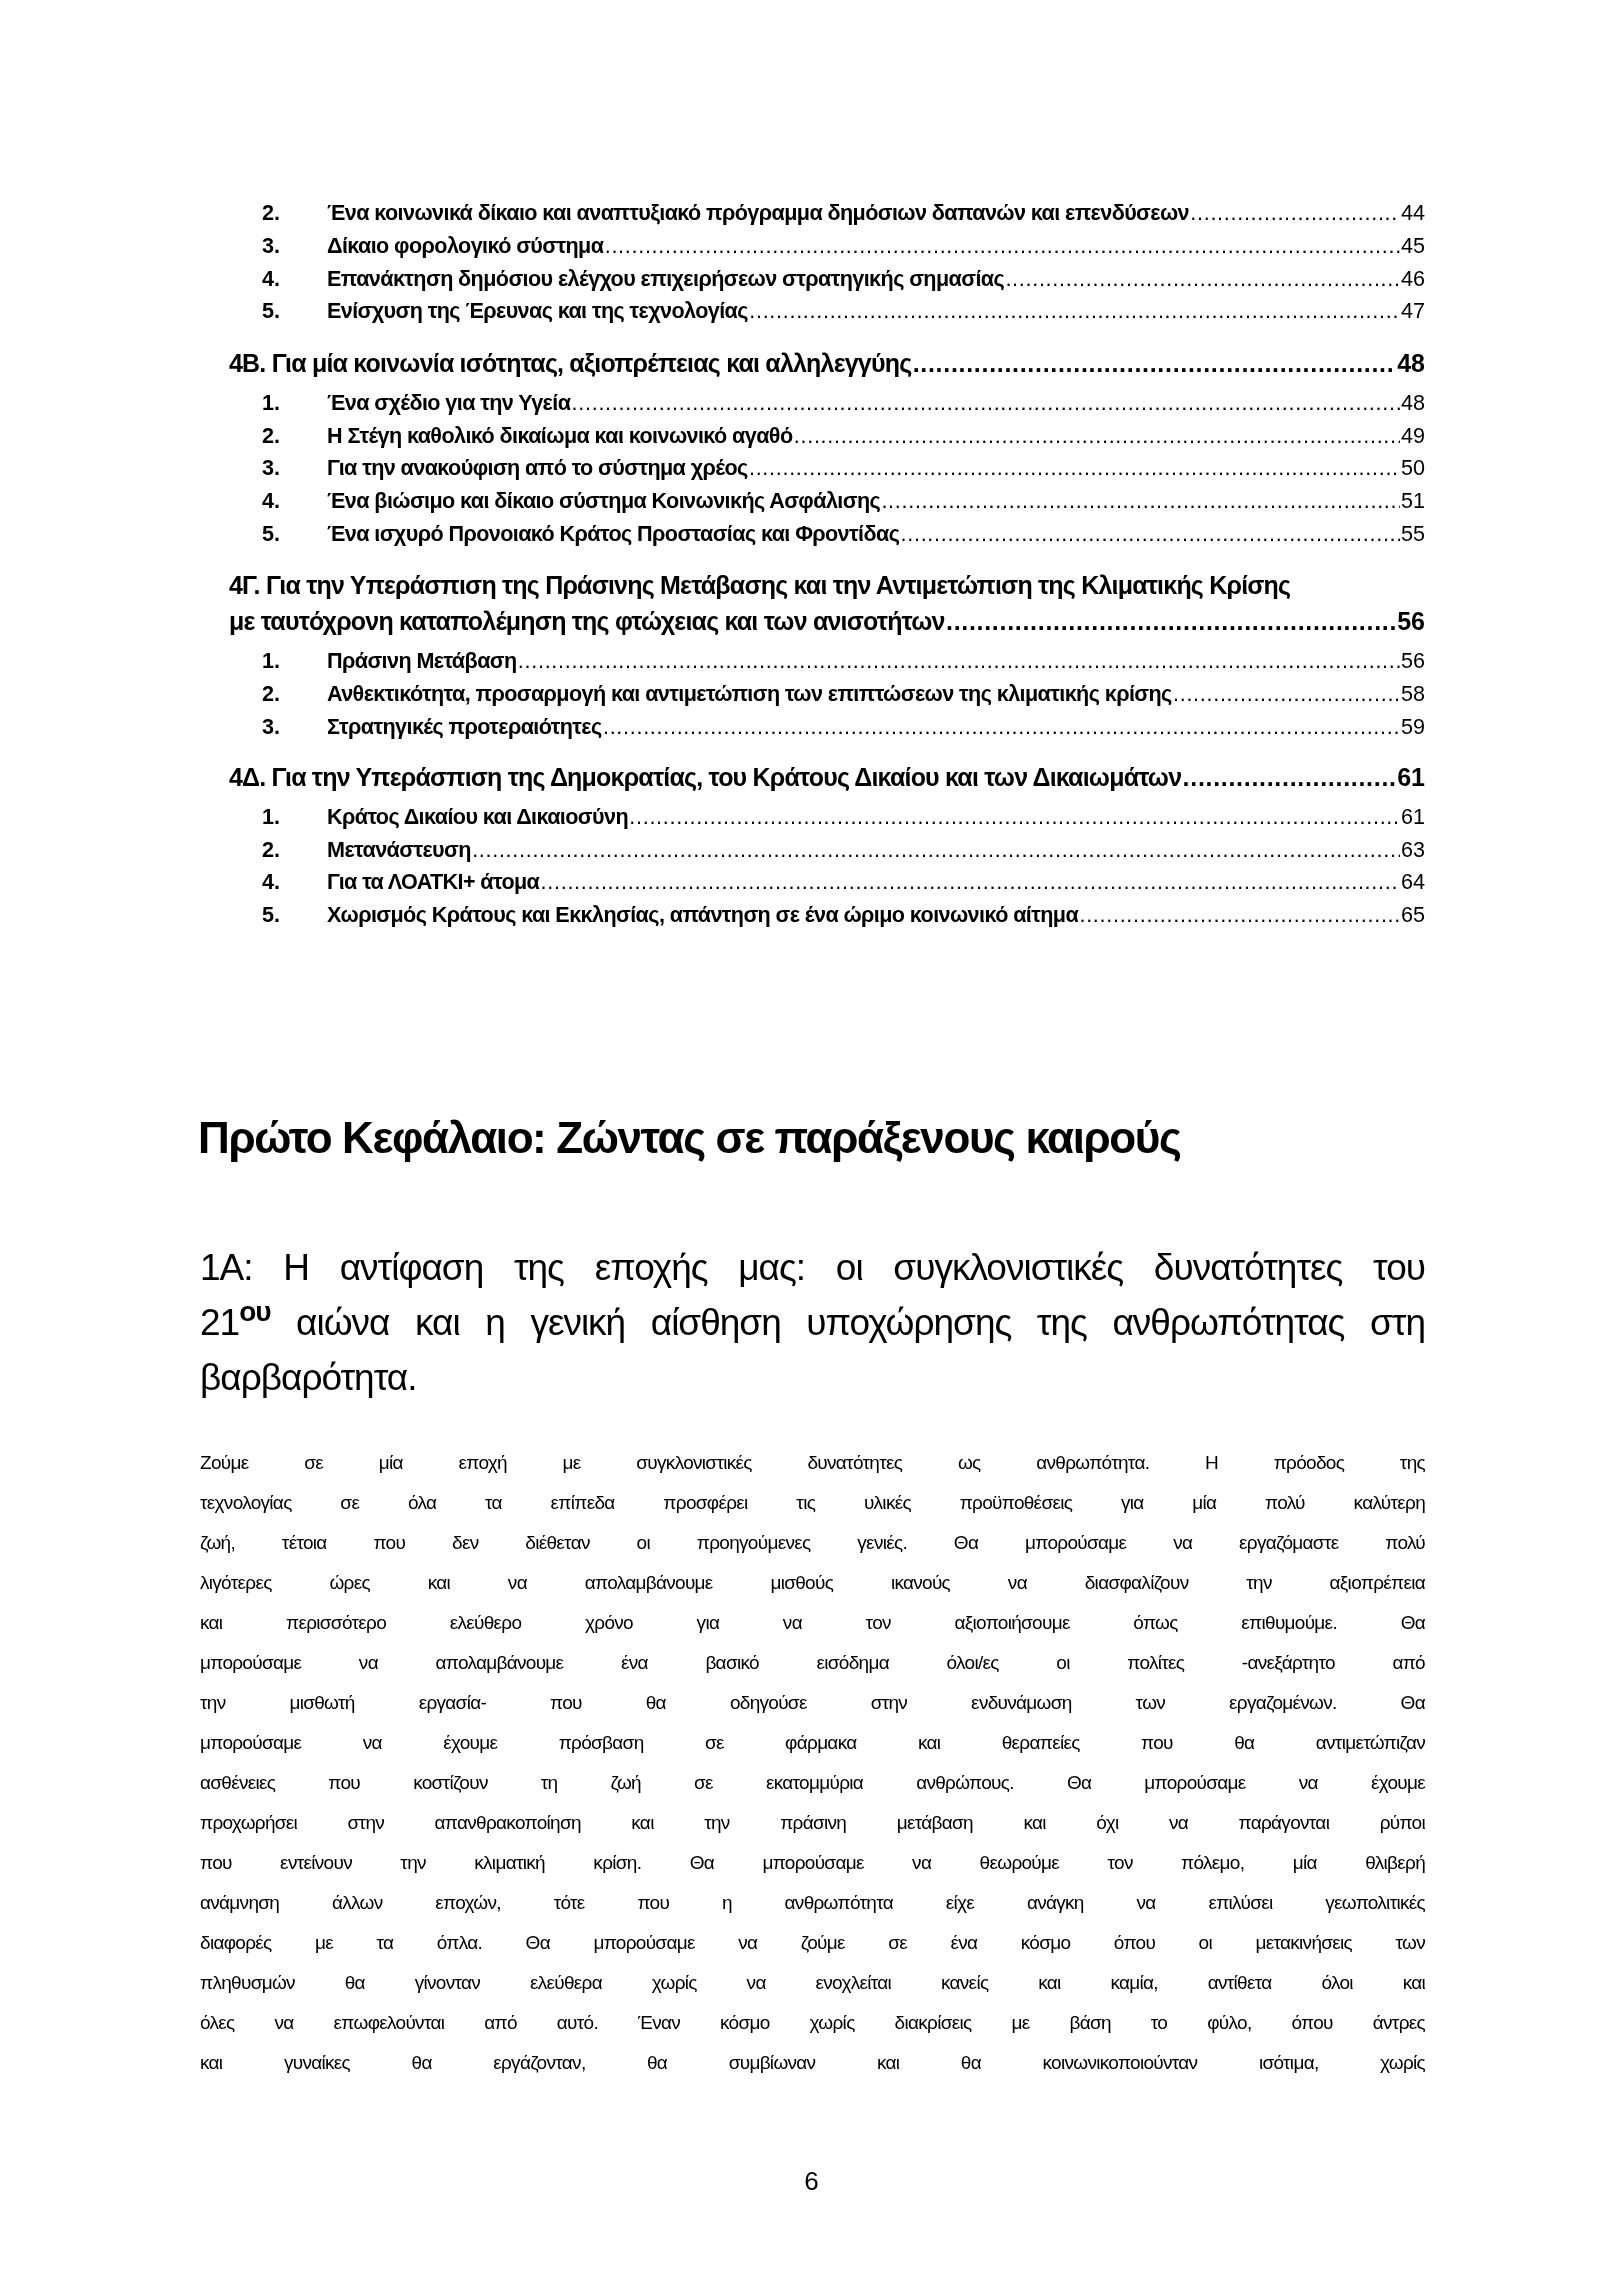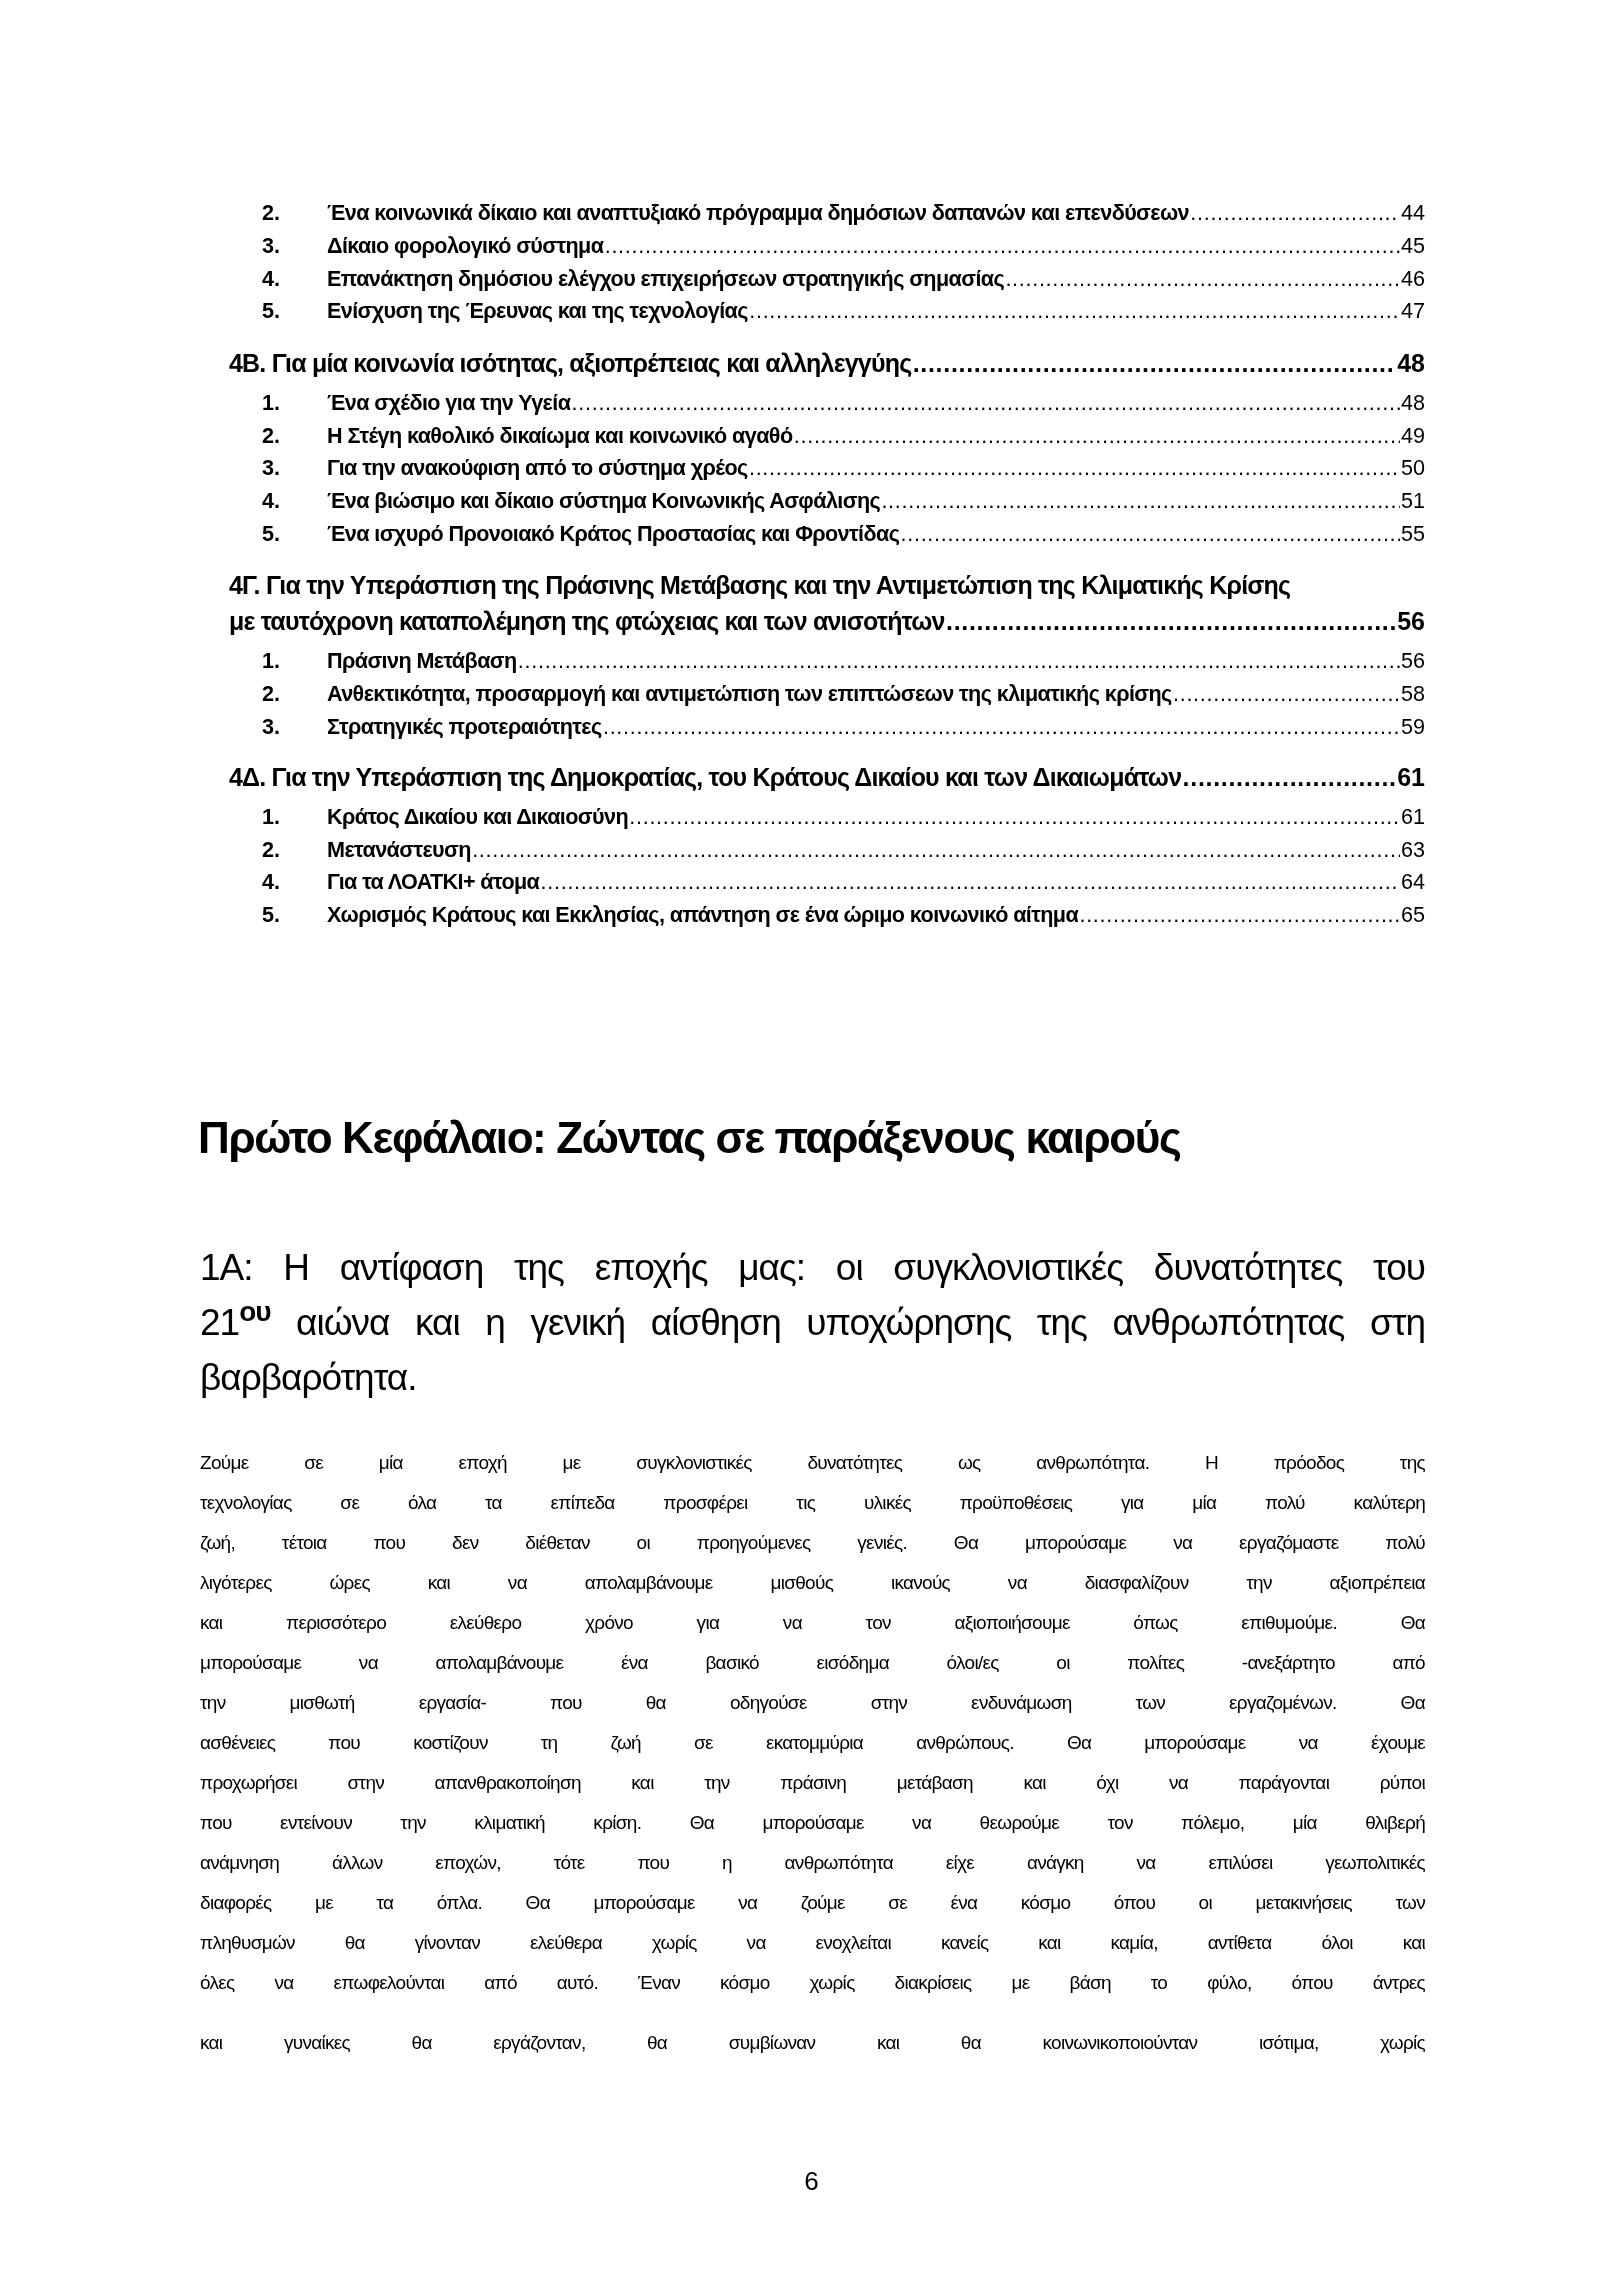--- a/index.html
+++ b/index.html
@@ -206,25 +206,26 @@
   </h2>
 
   <div class="body-text" id="body-text">
       <span class="line" style="white-space: nowrap;">Ζούμε σε μία εποχή με συγκλονιστικές δυνατότητες ως ανθρωπότητα. Η πρόοδος της</span>
       <span class="line" style="white-space: nowrap;">τεχνολογίας σε όλα τα επίπεδα προσφέρει τις υλικές προϋποθέσεις για μία πολύ καλύτερη</span>
       <span class="line" style="white-space: nowrap;">ζωή, τέτοια που δεν διέθεταν οι προηγούμενες γενιές. Θα μπορούσαμε να εργαζόμαστε πολύ</span>
       <span class="line" style="white-space: nowrap;">λιγότερες ώρες και να απολαμβάνουμε μισθούς ικανούς να διασφαλίζουν την αξιοπρέπεια</span>
       <span class="line" style="white-space: nowrap;">και περισσότερο ελεύθερο χρόνο για να τον αξιοποιήσουμε όπως επιθυμούμε. Θα</span>
       <span class="line" style="white-space: nowrap;">μπορούσαμε να απολαμβάνουμε ένα βασικό εισόδημα όλοι/ες οι πολίτες -ανεξάρτητο από</span>
       <span class="line" style="white-space: nowrap;">την μισθωτή εργασία-  που θα οδηγούσε στην ενδυνάμωση των εργαζομένων. Θα</span>
+      <span class="line" style="white-space: nowrap;">μπορούσαμε να έχουμε πρόσβαση σε φάρμακα και θεραπείες που θα αντιμετώπιζαν</span>
       <span class="line" style="white-space: nowrap;">ασθένειες που κοστίζουν τη ζωή σε εκατομμύρια ανθρώπους. Θα μπορούσαμε να έχουμε</span>
       <span class="line" style="white-space: nowrap;">προχωρήσει στην απανθρακοποίηση και την πράσινη μετάβαση και όχι να παράγονται ρύποι</span>
       <span class="line" style="white-space: nowrap;">που εντείνουν την κλιματική κρίση. Θα μπορούσαμε να θεωρούμε τον πόλεμο, μία θλιβερή</span>
       <span class="line" style="white-space: nowrap;">ανάμνηση άλλων εποχών, τότε που η ανθρωπότητα είχε ανάγκη να επιλύσει γεωπολιτικές</span>
       <span class="line" style="white-space: nowrap;">διαφορές με τα όπλα. Θα μπορούσαμε να ζούμε σε ένα κόσμο όπου οι μετακινήσεις των</span>
       <span class="line" style="white-space: nowrap;">πληθυσμών θα γίνονταν ελεύθερα χωρίς να ενοχλείται κανείς και καμία, αντίθετα όλοι και</span>
       <span class="line" style="white-space: nowrap;">όλες να επωφελούνται από αυτό. Έναν κόσμο χωρίς διακρίσεις με βάση το φύλο, όπου άντρες</span>
-      <span class="line" style="white-space: nowrap; margin-top: 20px;">και γυναίκες θα εργάζονταν, θα συμβίωναν και θα κοινωνικοποιούνταν ισότιμα, χωρίς</span>
+      <span class="line" style="white-space: nowrap;">και γυναίκες θα εργάζονταν, θα συμβίωναν και θα κοινωνικοποιούνταν ισότιμα, χωρίς</span>
     </div>
 
   <div class="page-number">6</div>
 </div>
 
 
 </body></html>

